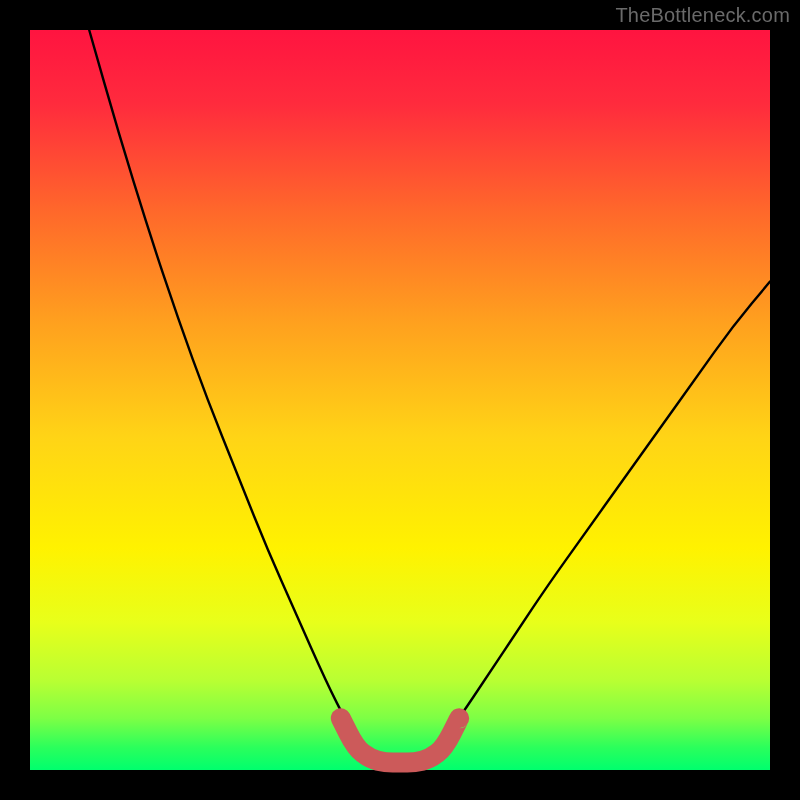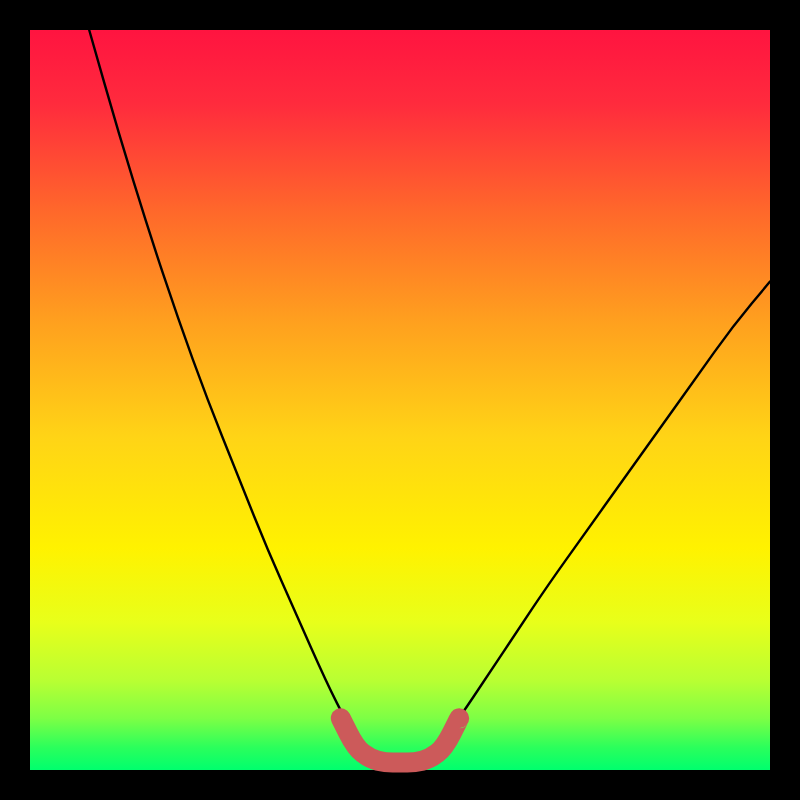--- a/index.html
+++ b/index.html
@@ -48,13 +48,14 @@
           <stop offset="93%" stop-color="#7dff45"></stop>
           <stop offset="97%" stop-color="#2aff5c"></stop>
           <stop offset="100%" stop-color="#00ff6e"></stop>
         </linearGradient>
       </defs>
       <rect x="30" y="30" width="740" height="740" fill="url(#bg-grad)"></rect>
       <path d="M 89.2 30 Q 89.2 30 104 81.80000000000001 Q 118.8 133.60000000000002 133.6 181.70000000000002 Q 148.4 229.8 163.2 274.20000000000005 Q 178 318.6 192.8 359.3 Q 207.6 400 222.4 437 Q 237.20000000000002 474 252 511 Q 266.8 548 281.6 581.3 Q 296.4 614.6 311.2 647.9000000000001 Q 326 681.2 337.1 703.4 Q 348.2 725.5999999999999 355.6 736.6999999999999 T 363 747.8" fill="none" stroke="#000" stroke-width="2.4" stroke-linecap="round"></path>
       <path d="M 437.00000000000006 747.8 Q 437.00000000000006 747.8 448.1 733 Q 459.2 718.1999999999999 474 696 Q 488.8 673.8 503.6 651.6 Q 518.4000000000001 629.4000000000001 533.2 607.2 Q 548 585 566.5 559.0999999999999 Q 585 533.1999999999999 603.5 507.29999999999995 Q 622 481.4 640.5 455.5 Q 659 429.6 677.5 403.7 Q 696 377.79999999999995 714.5 351.9 Q 733 326 751.5 303.79999999999995 T 770 281.59999999999997" fill="none" stroke="#000" stroke-width="2.4" stroke-linecap="round"></path>
       <path d="M 340.8 718.1999999999999 Q 340.8 718.1999999999999 348.20000000000005 733 Q 355.6 747.8 363 753.3499999999999 Q 370.40000000000003 758.9 377.8 760.75 Q 385.2 762.6 392.6 762.6 Q 400 762.6 407.4 762.6 Q 414.8 762.6 422.20000000000005 760.75 Q 429.6 758.9 437 753.3499999999999 Q 444.40000000000003 747.8 451.8 733 T 459.2 718.1999999999999" fill="none" stroke="#cc5a5a" stroke-width="20" stroke-linecap="round" stroke-linejoin="round"></path>
     </svg>
+  <div class="watermark">TheBottleneck.com</div>
 </div>
 
 </body></html>

